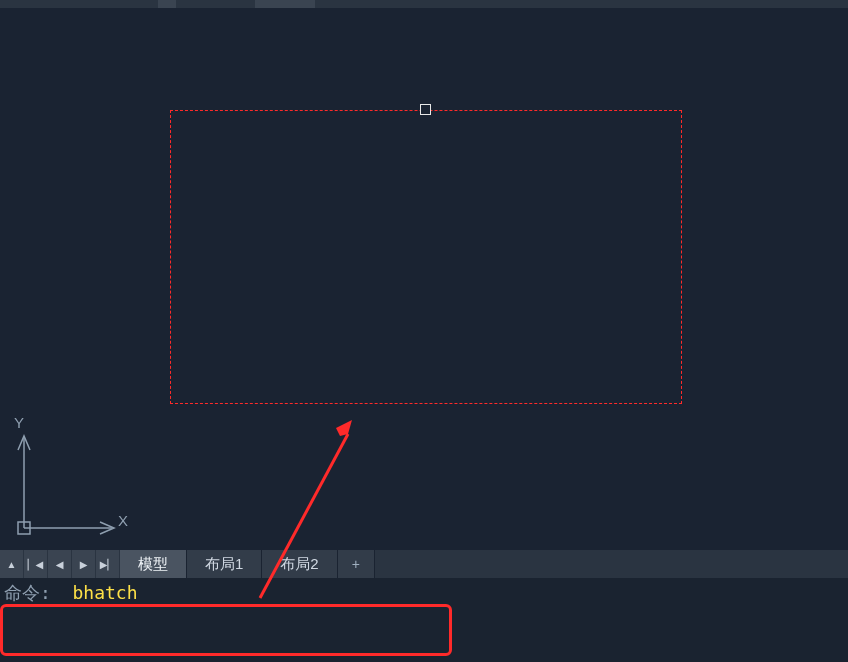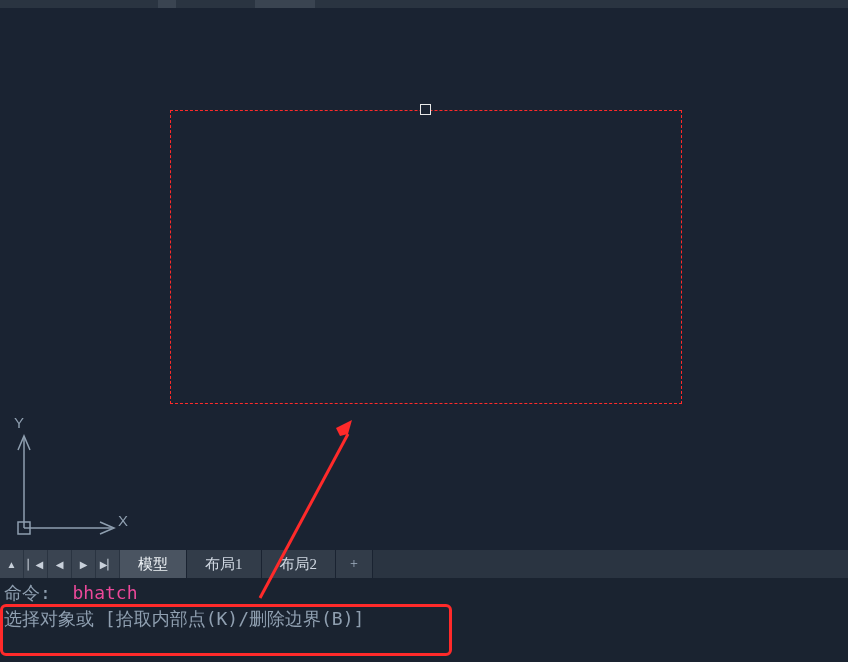--- a/index.html
+++ b/index.html
@@ -72,21 +72,20 @@
   }
   .tab {
     padding: 0 18px;
     display: flex;
     align-items: center;
     color: #d0d8e2;
     cursor: pointer;
     border-right: 1px solid #1a2331;
     background: #323c49;
     font-size: 15px;
-    font-family: Liberation Serif, serif;
   }
   .tab.active {
     background: #4a5461;
     color: #f0f4f8;
   }
   .tab.plus { padding: 0 14px; font-size:14px; color:#a0b0c0; }
   .cmd-panel {
     position: absolute;
     left: 0; right: 0; bottom: 0;
     height: 84px;
@@ -140,22 +139,21 @@
   <div class="nav-btn">◀</div>
   <div class="nav-btn">▶</div>
   <div class="nav-btn">▶▏</div>
   <div class="tab active">模型</div>
   <div class="tab">布局1</div>
   <div class="tab">布局2</div>
   <div class="tab plus">+</div>
 </div>
 
 <div class="cmd-panel">
-  <div class="cmd-line"><span>命令:  </span><span style="color:#ec4899">bhatch</span></div>
-  <div class="cmd-line">选择对象或 [拾取内部点(K)/删除边界(B)]</div>
+  <div class="cmd-line"><span>命令:  </span><span style="color:#fde047">bhatch</span></div>
 </div>
 
 <div class="annot-box" style="left:0px; top:604px; width:452px; height:52px;"></div>
 
 <svg class="annot-arrow" style="left:240px; top:418px;" width="130" height="190">
   <line x1="20" y1="180" x2="108" y2="16" stroke="#ff2a2a" stroke-width="3"></line>
   <polygon points="108,16 112,2 96,10 100,18" fill="#ff2a2a"></polygon>
 </svg>
 
 </body></html>

